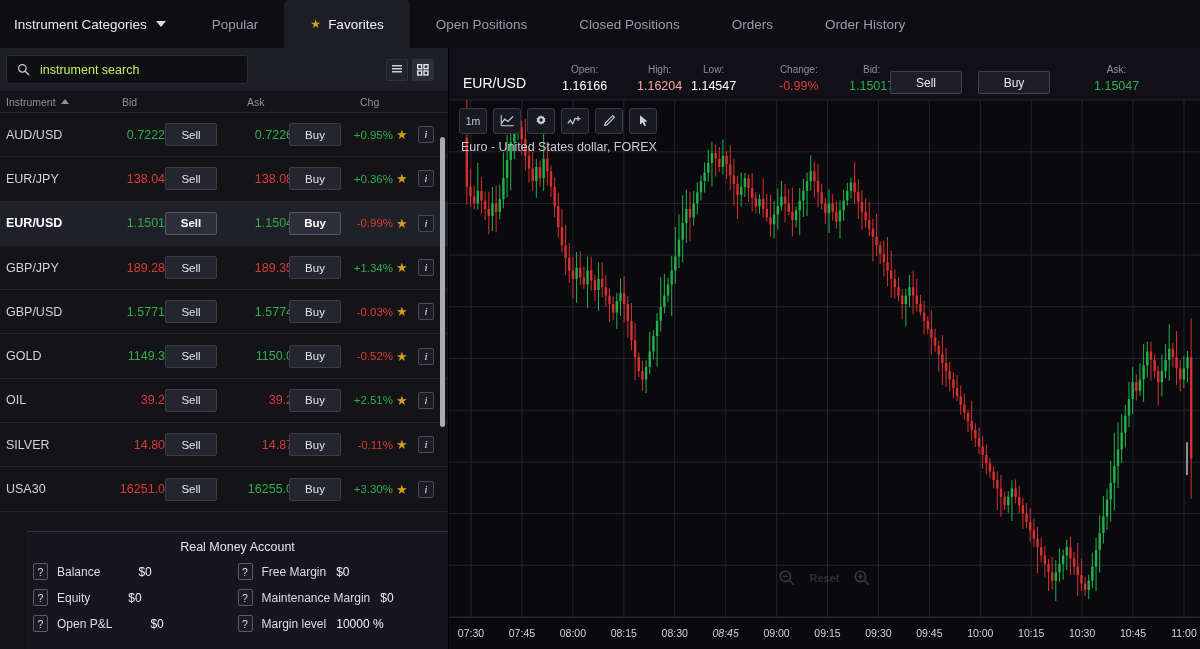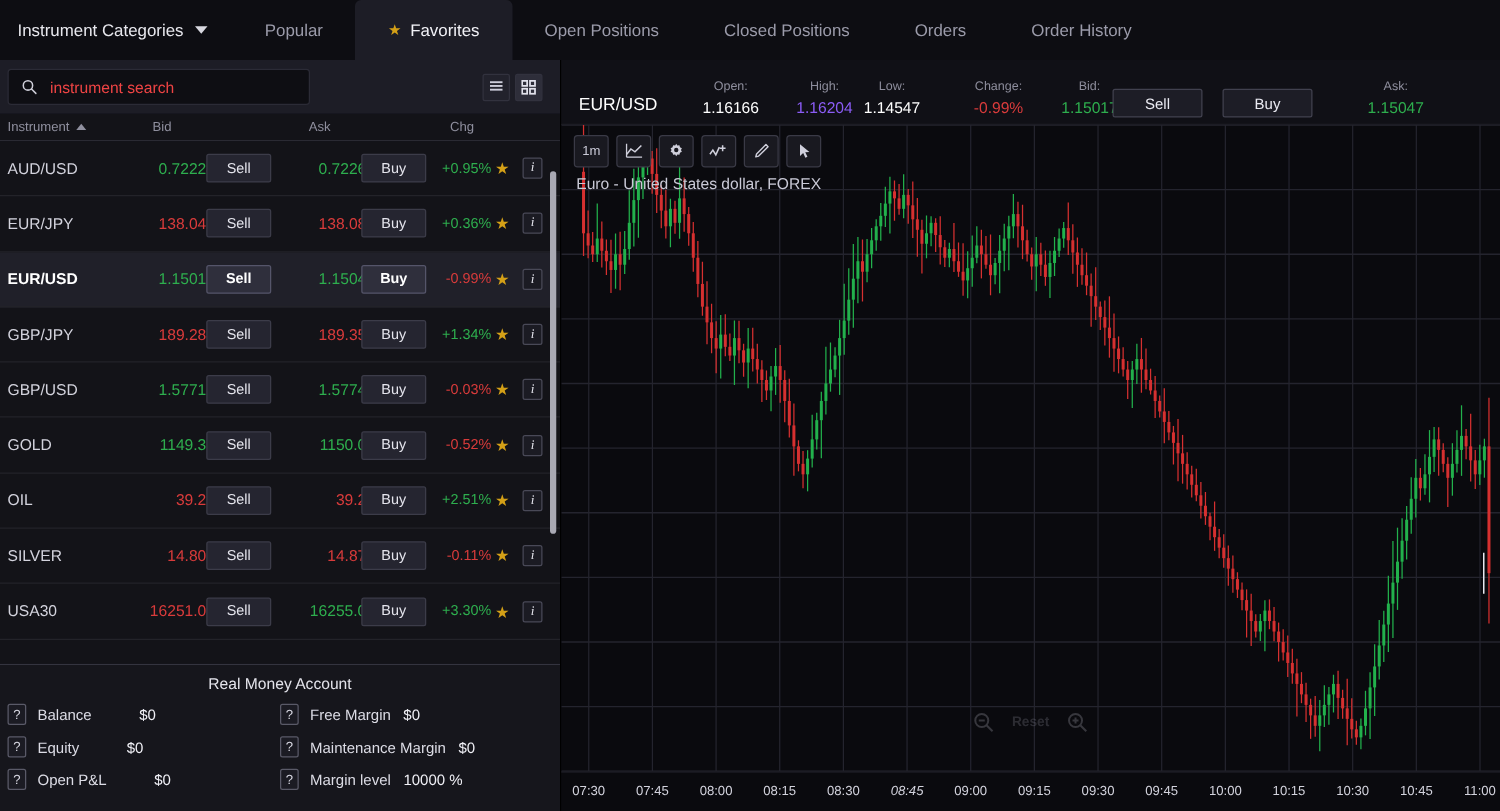--- a/index.html
+++ b/index.html
@@ -69,21 +69,21 @@
     height: 29px;
     background: #0e0e13;
     border: 1px solid #2b2b36;
     border-radius: 3px;
     display: flex; align-items: center;
     gap: 10px;
     padding: 0 10px;
     max-width: 242px;
   }
   .searchbox svg { flex: 0 0 auto; }
-  .searchbox .sval { color: #ef4444; font-size: 12.5px; }
+  .searchbox .sval { color: #bef264; font-size: 12.5px; }
   .viewtoggle { margin-left: auto; display: flex; gap: 4px; padding-right: 6px; }
   .vbtn {
     width: 22px; height: 22px;
     background: #22222c;
     border: 1px solid #32323e;
     border-radius: 2px;
     display: flex; align-items: center; justify-content: center;
     cursor: pointer;
   }
   .vbtn.on { background: #2e2e3a; }
@@ -166,20 +166,21 @@
     border-radius: 3px;
     cursor: pointer;
   }
 
   
   .acct {
     height: 118px; min-height: 118px;
     background: #16161c;
     border-top: 1px solid #34343f;
     padding: 8px 6px 6px 6px;
+    margin-left: 27px;
   }
   .acct-title {
     text-align: center; color: #e3e3ea; font-size: 12.5px;
     margin-bottom: 9px;
   }
   .acct-grid { display: flex; }
   .acct-col { width: 50%; display: flex; flex-direction: column; gap: 9px; }
   .acct-line { display: flex; align-items: center; }
   .qmark {
     width: 15px; height: 17px;
@@ -489,21 +490,21 @@
 
       <div class="quote">
         <span class="q-sym">EUR/USD</span>
         <div id="quote-host">
             <div class="qcell" style="left: 113px;">
               <span class="k">Open:</span>
               <span class="v" style="color:#ffffff">1.16166</span>
             </div>
             <div class="qcell" style="left: 188px;">
               <span class="k">High:</span>
-              <span class="v" style="color:#8b5cf6">1.16204</span>
+              <span class="v" style="color:#fca5a5">1.16204</span>
             </div>
             <div class="qcell" style="left: 242px;">
               <span class="k">Low:</span>
               <span class="v" style="color:#ffffff">1.14547</span>
             </div>
             <div class="qcell" style="left: 330px;">
               <span class="k">Change:</span>
               <span class="v" style="color:#d93b3b">-0.99%</span>
             </div>
             <div class="qcell" style="left: 400px;">

